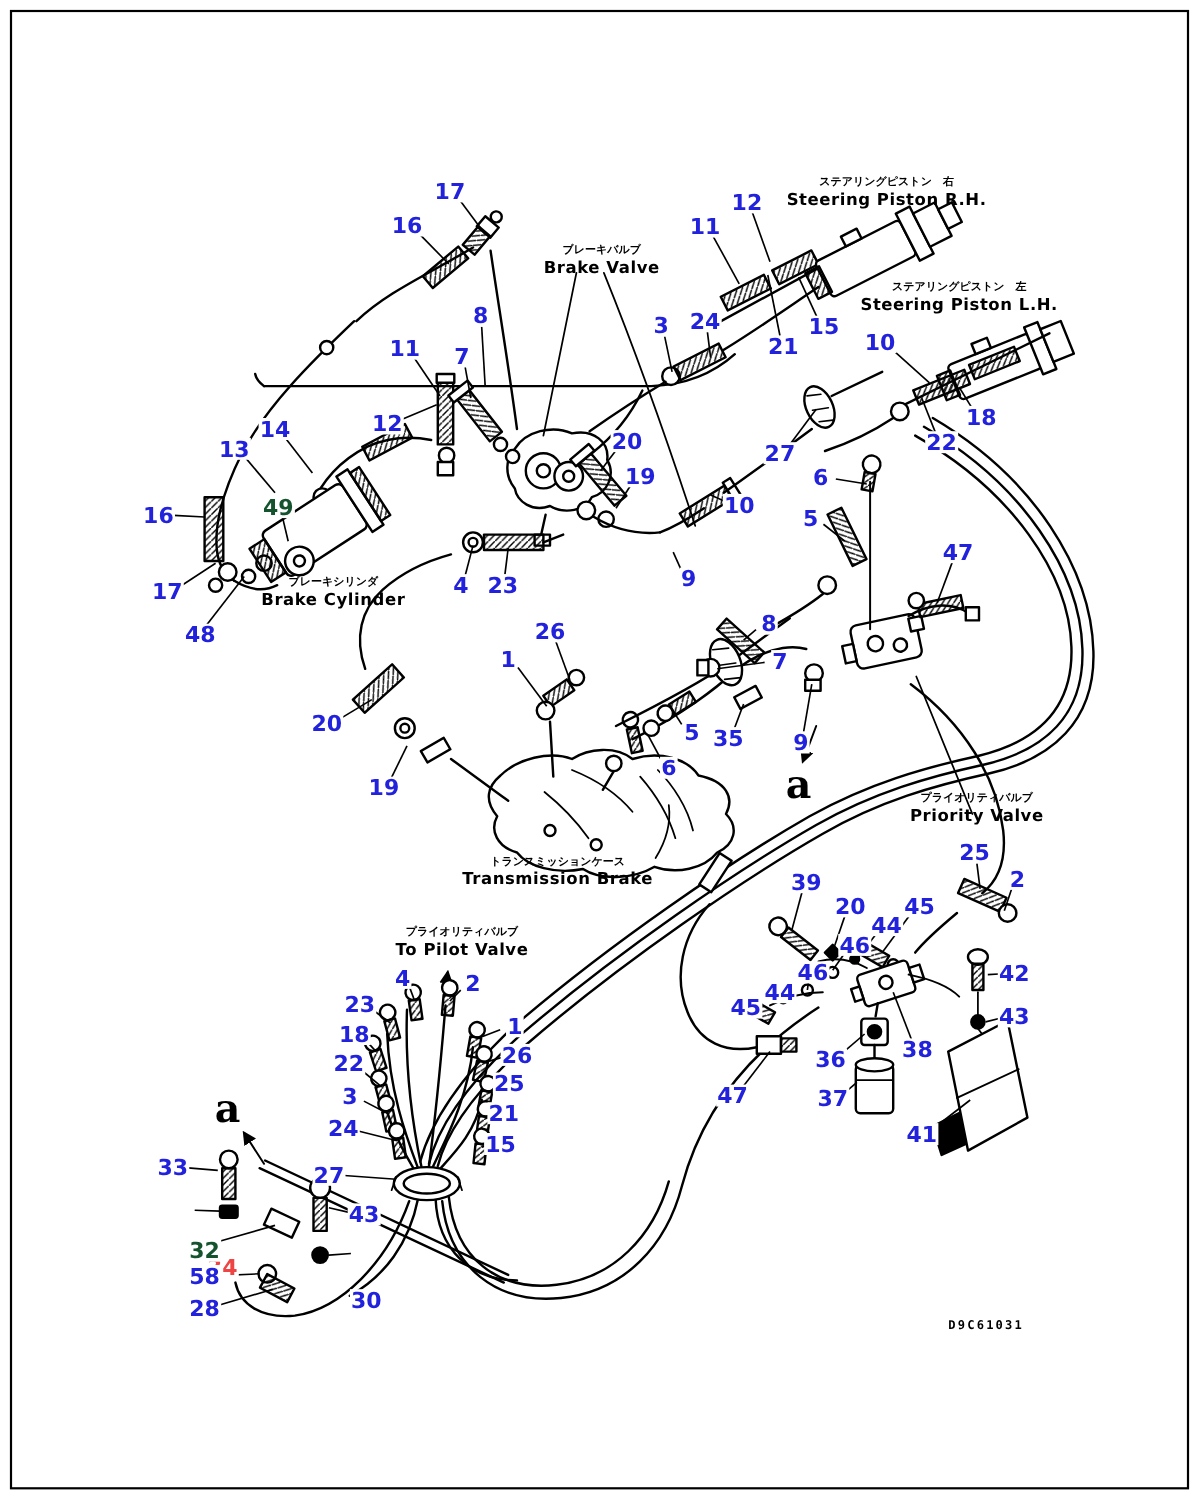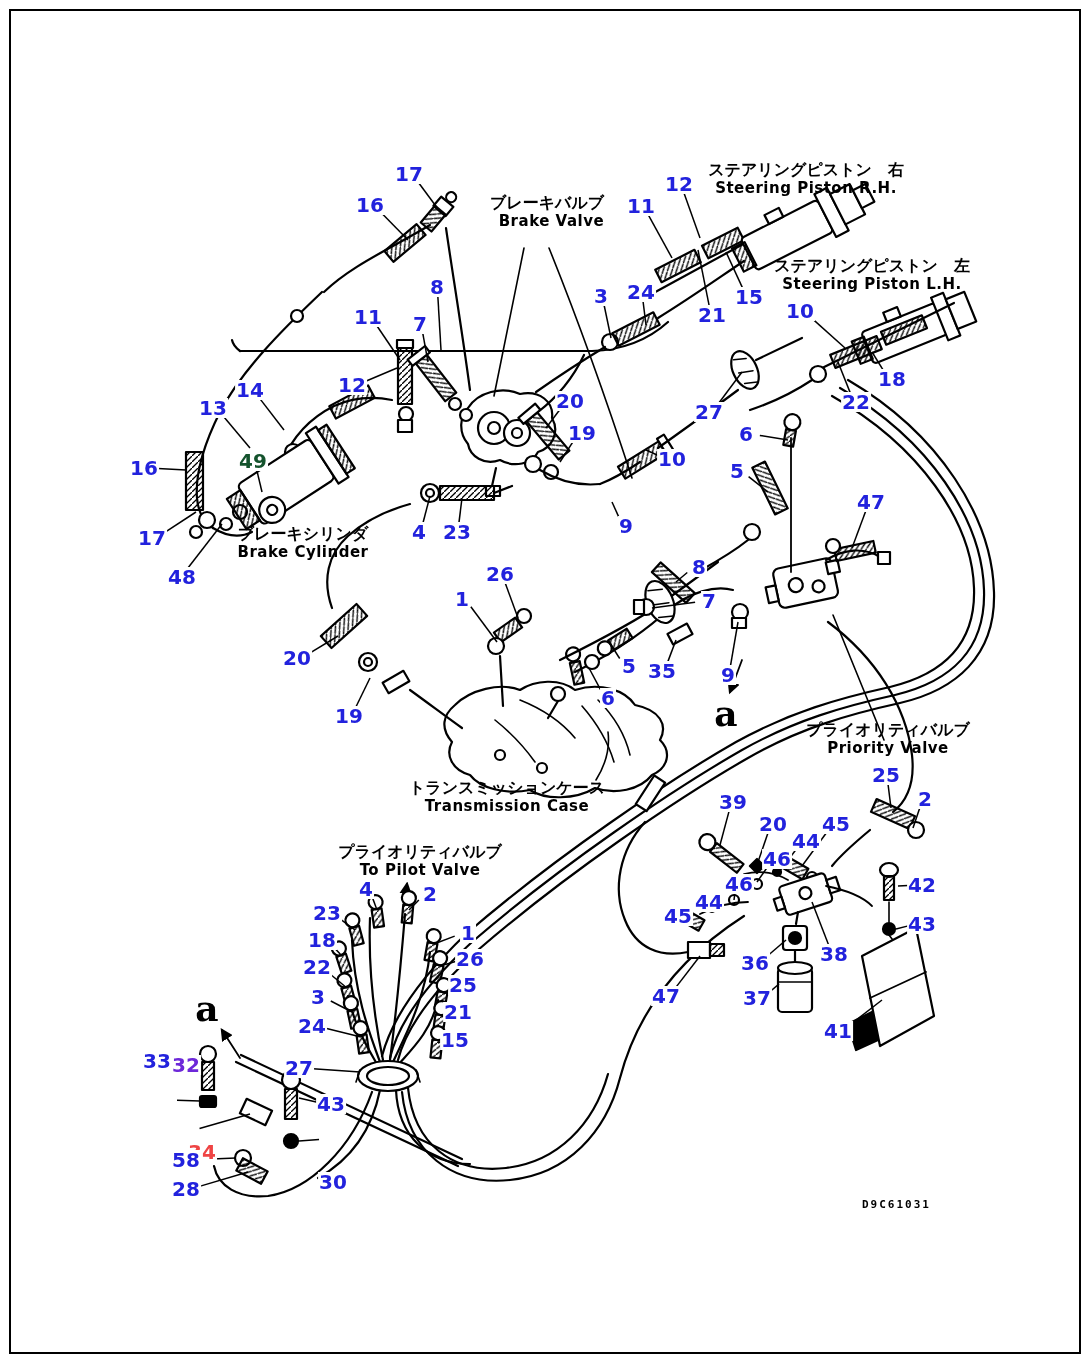--- a/index.html
+++ b/index.html
@@ -3,21 +3,21 @@
 <meta charset="utf-8">
 <style>
   html,body{margin:0;padding:0;background:#e8e8e8;}
   .stage{position:relative;width:1090px;height:1363px;background:#ffffff;overflow:hidden;
          font-family:"DejaVu Sans","Liberation Sans",sans-serif;}
   svg{position:absolute;left:0;top:0;}
   .callout{position:absolute;transform:translate(-50%,-50%);color:#2222dd;font-weight:bold;
            font-size:20px;line-height:1;letter-spacing:0;cursor:pointer;background:#fff;padding:0 1px;}
   .part-label{position:absolute;transform:translate(-50%,0);text-align:center;color:#000;
               font-weight:bold;white-space:nowrap;line-height:1.2;}
-  .part-label .jp{display:block;font-size:16px;}
+  .part-label .jp{display:block;font-size:10px;}
   .part-label .en{display:block;font-size:15px;letter-spacing:0.5px;}
   .sec-marker{position:absolute;transform:translate(-50%,-50%);color:#000;font-weight:bold;
               font-family:"DejaVu Serif","Liberation Serif",serif;font-size:36px;line-height:1;}
   .doc-code{position:absolute;color:#000;font-weight:bold;font-size:11px;letter-spacing:2px;
             font-family:"DejaVu Sans Mono","Liberation Mono",monospace;}
 </style>
 </head>
 <body>
 
 <div class="stage">
@@ -526,35 +526,35 @@
 
 <div id="label-layer">
       <div class="part-label" style="left: 806px; top: 160px;">
         <span class="jp">ステアリングピストン　右</span>
         <span class="en">Steering Piston R.H.</span>
       </div>
       <div class="part-label" style="left: 872px; top: 256px;">
         <span class="jp">ステアリングピストン　左</span>
         <span class="en">Steering Piston L.H.</span>
       </div>
-      <div class="part-label" style="left: 547px; top: 193px; text-align: right;">
+      <div class="part-label" style="left: 547px; top: 222px;">
         <span class="jp">ブレーキバルブ</span>
         <span class="en">Brake Valve</span>
       </div>
       <div class="part-label" style="left: 303px; top: 524px;">
         <span class="jp">ブレーキシリンダ</span>
         <span class="en">Brake Cylinder</span>
       </div>
       <div class="part-label" style="left: 888px; top: 720px;">
         <span class="jp">プライオリティバルブ</span>
         <span class="en">Priority Valve</span>
       </div>
       <div class="part-label" style="left: 507px; top: 778px;">
         <span class="jp">トランスミッションケース</span>
-        <span class="en">Transmission Case</span>
+        <span class="en">Transmission Brake</span>
       </div>
       <div class="part-label" style="left: 420px; top: 842px;">
         <span class="jp">プライオリティバルブ</span>
         <span class="en">To Pilot Valve</span>
       </div>
     </div>
 
 <div id="callout-layer">
       <span class="callout" style="left: 409px; top: 174px; color: rgb(34, 34, 221);">17</span>
       <span class="callout" style="left: 370px; top: 205px; color: rgb(34, 34, 221);">16</span>
@@ -623,21 +623,21 @@
       <span class="callout" style="left: 455px; top: 1040px; color: rgb(34, 34, 221);">15</span>
       <span class="callout" style="left: 299px; top: 1068px; color: rgb(34, 34, 221);">27</span>
       <span class="callout" style="left: 755px; top: 963px; color: rgb(34, 34, 221);">36</span>
       <span class="callout" style="left: 834px; top: 954px; color: rgb(34, 34, 221);">38</span>
       <span class="callout" style="left: 757px; top: 998px; color: rgb(34, 34, 221);">37</span>
       <span class="callout" style="left: 838px; top: 1031px; color: rgb(34, 34, 221);">41</span>
       <span class="callout" style="left: 666px; top: 996px; color: rgb(34, 34, 221);">47</span>
       <span class="callout" style="left: 157px; top: 1061px; color: rgb(34, 34, 221);">33</span>
       <span class="callout" style="left: 163px; top: 1152px; color: #ef4444; margin-left: 39px;">34</span>
       <span class="callout" style="left: 331px; top: 1104px; color: rgb(34, 34, 221);">43</span>
-      <span class="callout" style="left: 186px; top: 1065px; color: #6d28d9;">32</span>
+      <span class="callout" style="left: 186px; top: 1137px; color: #14532d;">32</span>
       <span class="callout" style="left: 333px; top: 1139px; color: rgb(34, 34, 221); margin-top: 43px;">30</span>
       <span class="callout" style="left: 186px; top: 1160px; color: rgb(34, 34, 221);">58</span>
       <span class="callout" style="left: 186px; top: 1189px; color: rgb(34, 34, 221);">28</span>
     </div>
 
 <div id="marker-layer">
       <span class="sec-marker" style="left: 726px; top: 713px;">a</span>
       <span class="sec-marker" style="left: 207px; top: 1008px;">a</span>
     </div>
 

